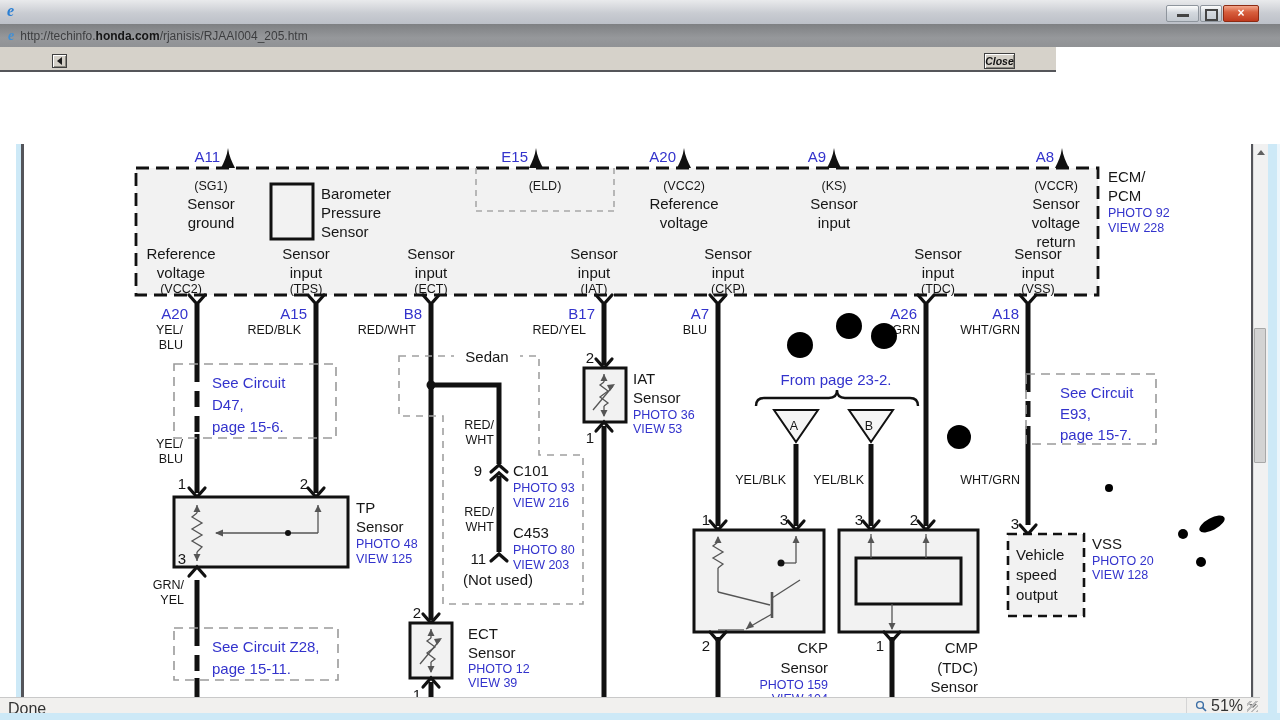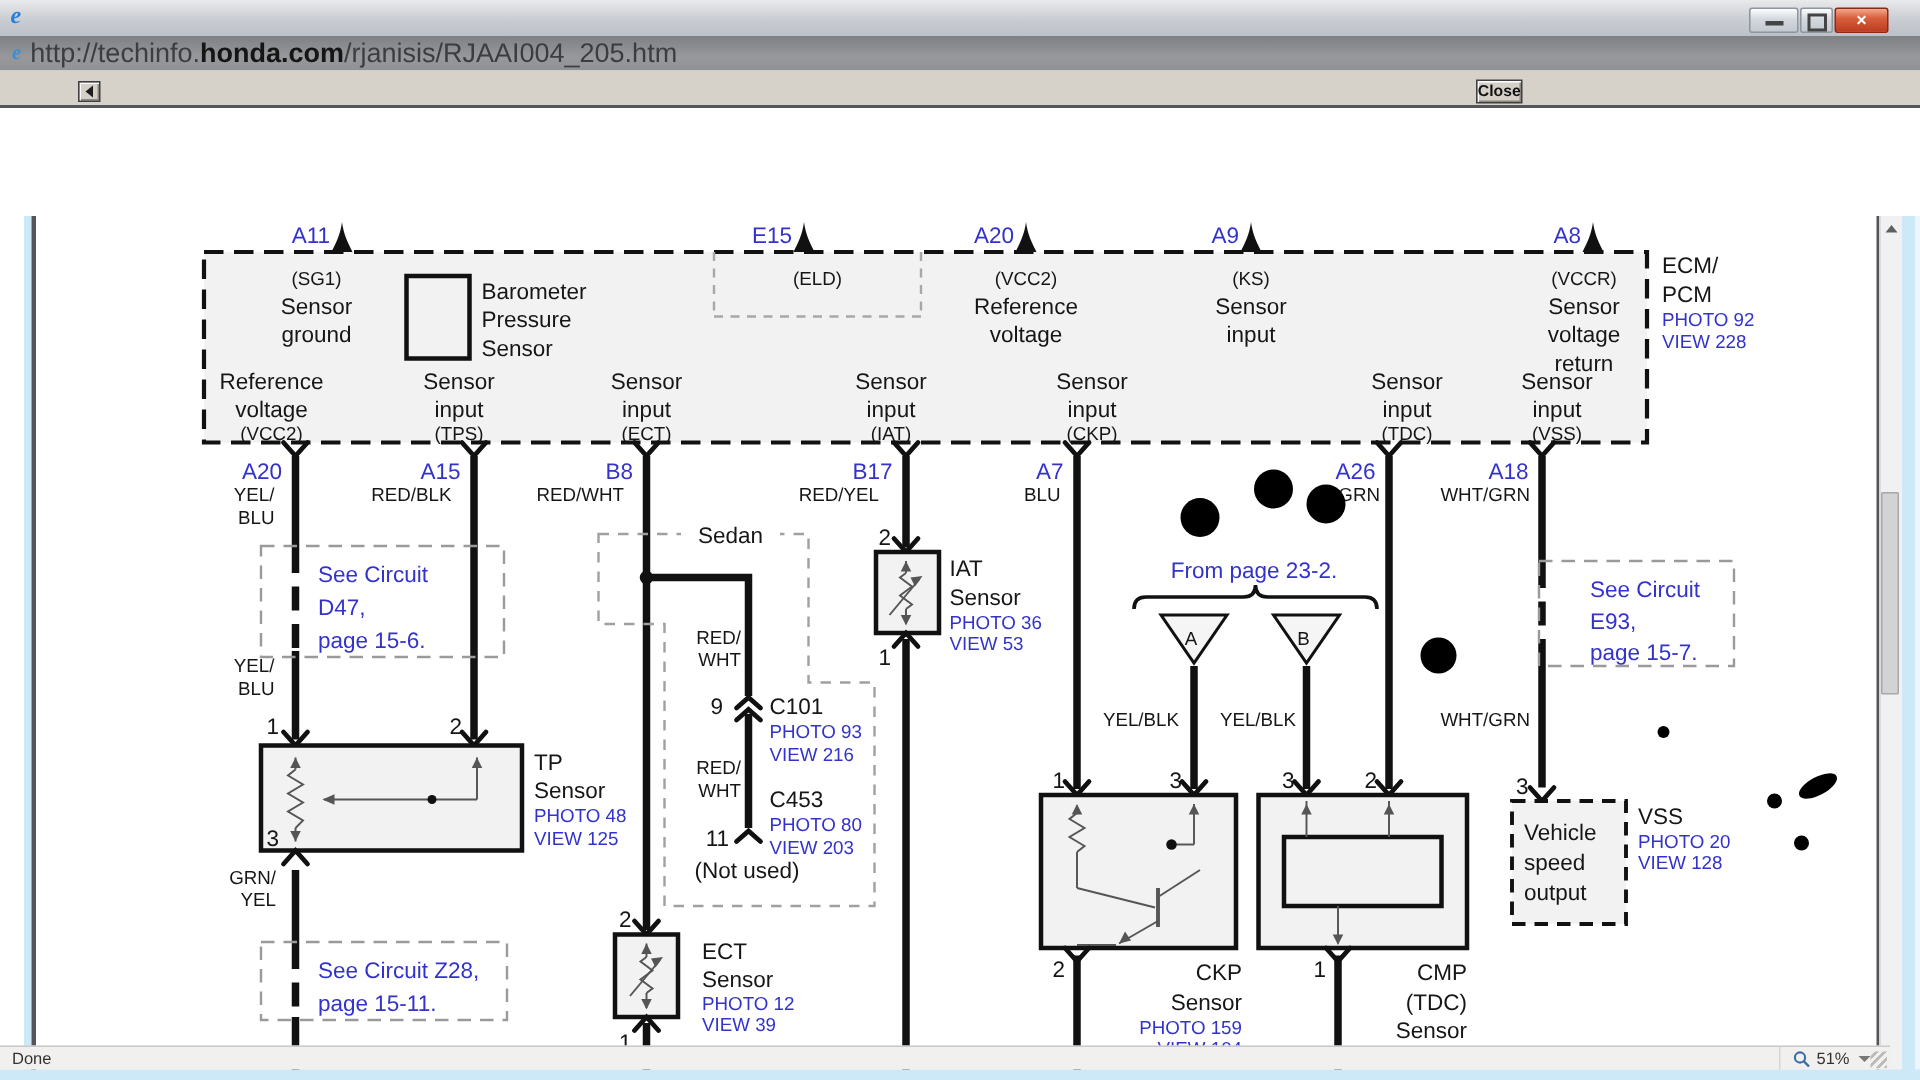--- a/index.html
+++ b/index.html
@@ -19,25 +19,25 @@
   #btn-max{left:1200px;width:22px;}
   #btn-close{left:1223px;width:36px;background:linear-gradient(#f3a78c,#d8603f 40%,#c03a1e);
     border-color:#8c2b14;color:#fff;font-weight:bold;font-size:12px;line-height:14px;}
   .glyph-bar{display:inline-block;width:12px;height:3px;background:#444;margin-top:8px;}
   .glyph-box{display:inline-block;width:9px;height:8px;border:2px solid #444;margin-top:3px;}
   
   #urlbar{position:absolute;left:0;top:24px;width:1280px;height:23px;
     background:linear-gradient(#7e8083,#96989b 60%,#909295);display:flex;align-items:center;}
   #urlbar .ie-logo{font-family:"Liberation Serif",serif;font-style:italic;font-weight:bold;
     font-size:14px;color:#3f8fd6;margin:0 6px 0 8px;}
-  #urlbar .url{font-size:18px;color:#3c3d3f;}
+  #urlbar .url{font-size:12px;color:#3c3d3f;}
   #urlbar .url b{color:#151515;}
   
-  #toolbar{position:absolute;left:0;top:47px;width:1280px;height:25px;background:#d6d2ca;
-    border-bottom:2px solid #55565a;box-sizing:border-box;}
+  #toolbar{position:absolute;left:0;top:47px;width:1056px;height:25px;background:#d6d2ca;
+    border-bottom:2px solid #55565a;box-sizing:border-box;font-style:italic;}
   #back-btn{position:absolute;left:52px;top:7px;width:15px;height:14px;background:#d4d0c8;
     border:1px solid #404040;box-shadow:inset 1px 1px 0 #fff, inset -1px -1px 0 #8a8880;
     display:flex;align-items:center;justify-content:center;box-sizing:border-box;}
   #back-btn .tri{width:0;height:0;border-top:4px solid transparent;border-bottom:4px solid transparent;
     border-right:5px solid #1d1d1d;}
   #close-btn{position:absolute;left:984px;top:6px;width:31px;height:16px;background:#d4d0c8;
     border:1px solid #404040;box-shadow:inset 1px 1px 0 #fff, inset -1px -1px 0 #8a8880;
     font-size:10.5px;font-weight:bold;color:#111;text-align:center;line-height:14px;box-sizing:border-box;}
   
   #content{position:absolute;left:0;top:72px;width:1280px;height:625px;background:#fff;margin-left:16px;}
@@ -50,21 +50,21 @@
   
   #vscroll{position:absolute;left:1237px;top:72px;width:15px;height:625px;background:#f1f1f1;
     border-left:1px solid #dcdcdc;box-sizing:border-box;}
   .sb-btn{position:absolute;left:0;width:14px;height:16px;display:flex;align-items:center;justify-content:center;}
   .tri-up{width:0;height:0;border-left:4px solid transparent;border-right:4px solid transparent;
     border-bottom:5px solid #606060;}
   #sb-thumb{position:absolute;left:1px;top:256px;width:12px;height:135px;background:#d3d3d3;
     border:1px solid #a8a8a8;border-radius:1px;box-sizing:border-box;}
   
   #statusbar{position:absolute;left:0;top:697px;width:1260px;height:16px;background:#f1f0ee;
-    border-top:1px solid #c9c9c9;box-sizing:border-box;font-size:11px;color:#333;}
+    border-top:1px solid #c9c9c9;box-sizing:border-box;font-size:16px;color:#333;}
   #status-done{position:absolute;left:8px;top:2px;}
   #zoom-cluster{position:absolute;left:1186px;top:0;width:76px;height:15px;
     border-left:1px solid #d5d5d5;display:flex;align-items:center;padding-left:8px;box-sizing:border-box;}
   #zoom-cluster .pct{margin-left:4px;}
   #zoom-caret{width:0;height:0;border-left:4px solid transparent;border-right:4px solid transparent;
     border-top:4px solid #777;margin-left:6px;}
   #resize-grip{position:absolute;right:2px;top:3px;width:11px;height:11px;
     background:repeating-linear-gradient(135deg,transparent 0 2px,#bbb 2px 4px);}
   .edge-blue-b{position:absolute;left:0;top:713px;width:1280px;height:7px;background:#cde9f7;}
   

